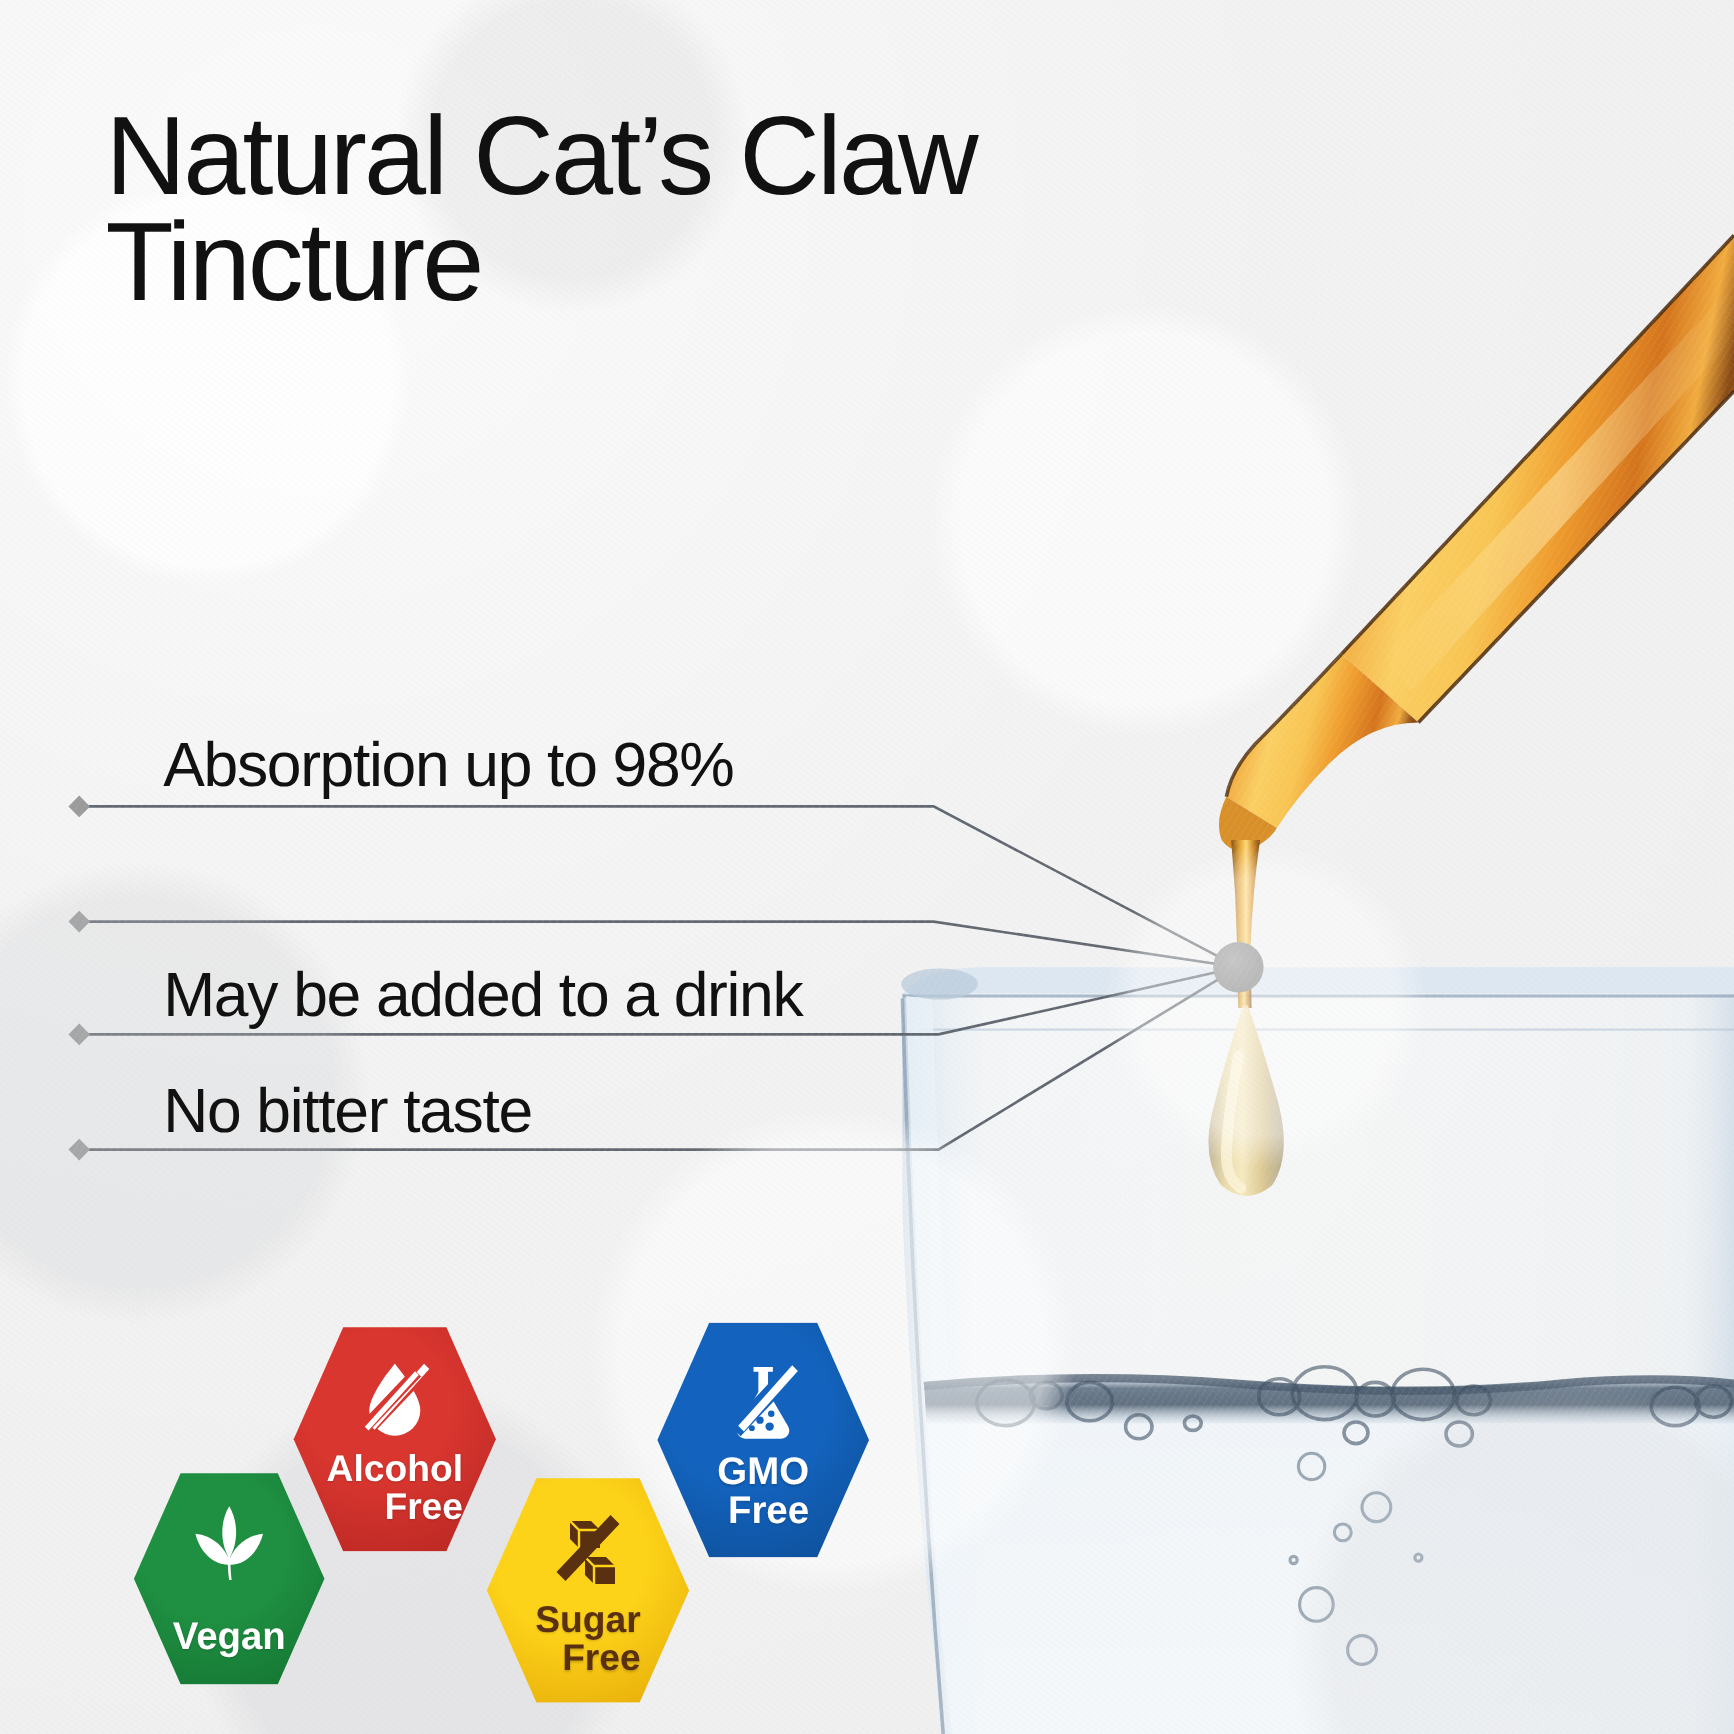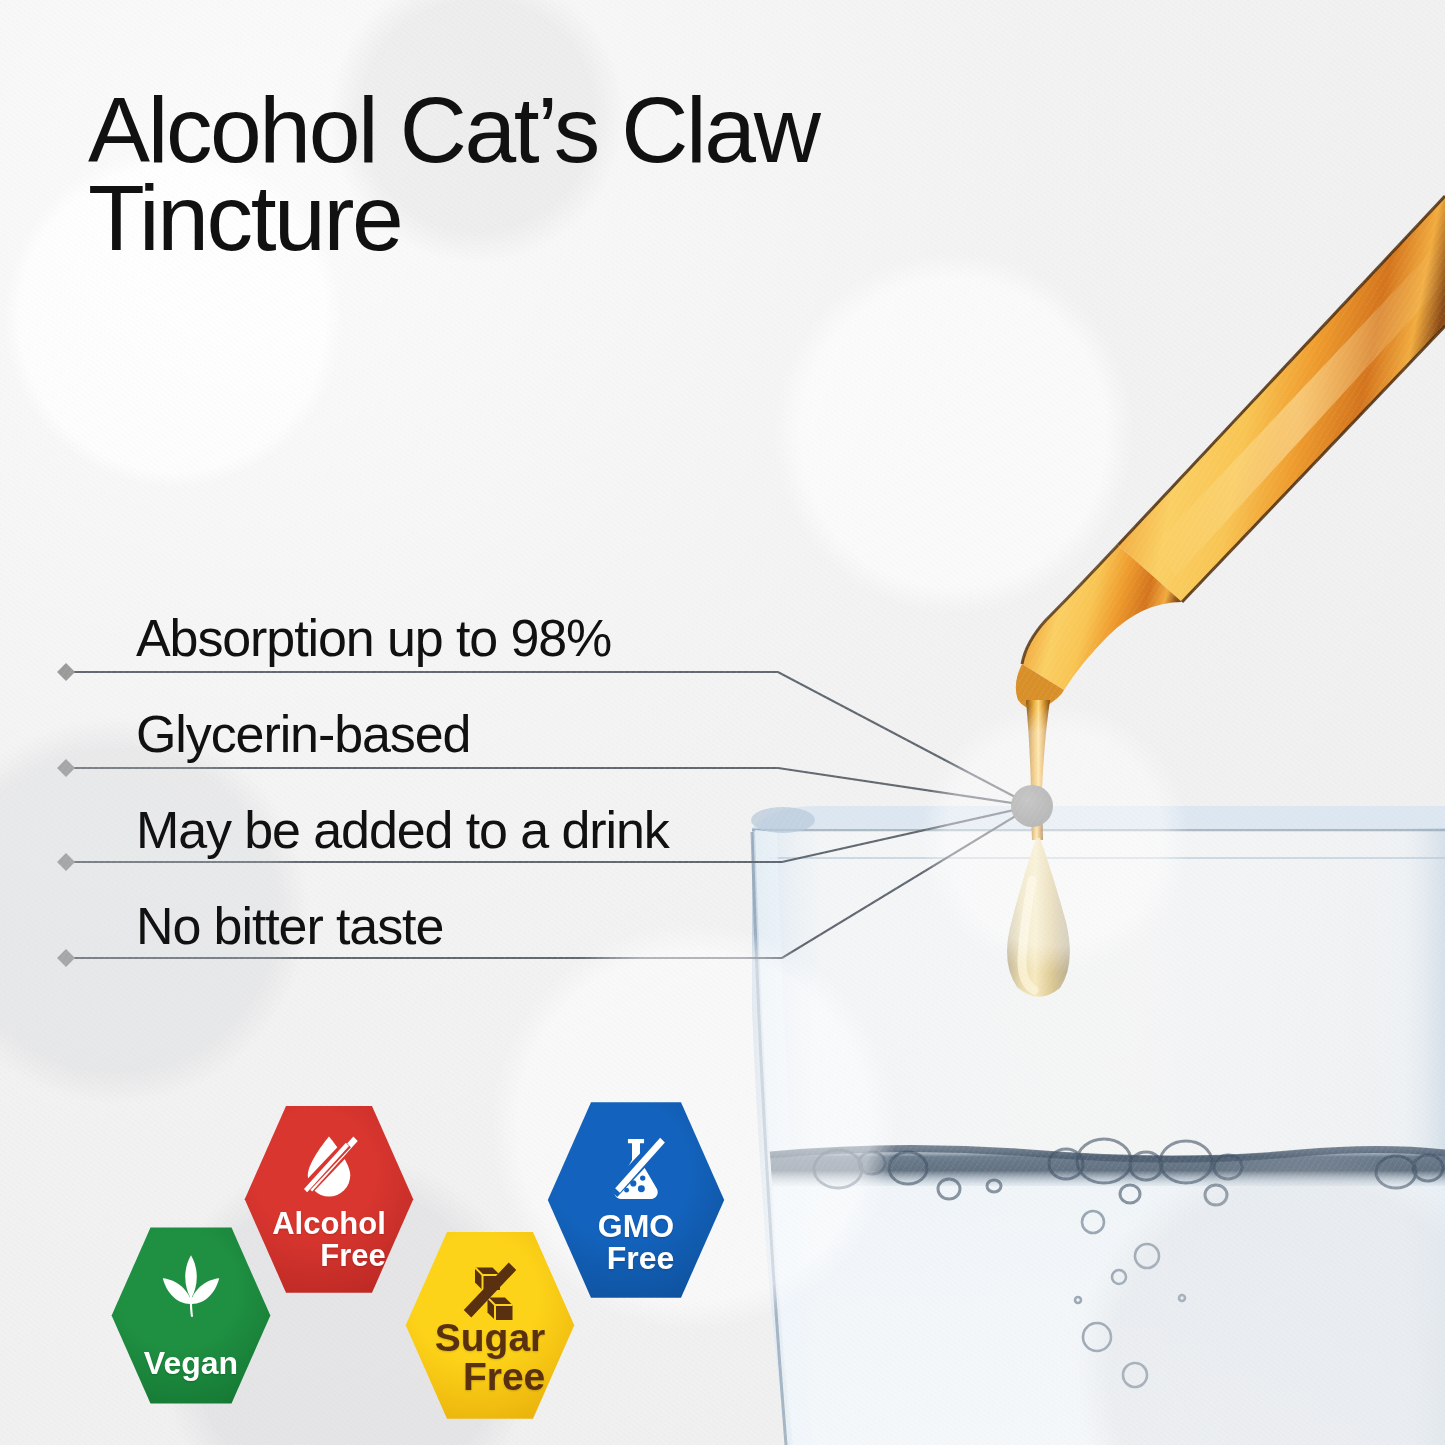--- a/index.html
+++ b/index.html
@@ -210,26 +210,25 @@
       <path d="M66,759 L75,768 L66,777 L57,768 Z"></path>
       <path d="M66,853 L75,862 L66,871 L57,862 Z"></path>
       <path d="M66,949 L75,958 L66,967 L57,958 Z"></path>
     </g>
     <circle cx="1032" cy="806" r="21" fill="url(#dotG)"></circle>
   </svg>
 
   <div class="tex"></div>
   <div class="grain"></div>
 
-  <div id="title">Alcohol Cat’s Claw
+  <div id="title">Natural Cat’s Claw
 Tincture</div>
 
 
   <div class="feat" style="top:612px">Absorption up to 98%</div>
-  <div class="feat" style="top:708px">Glycerin-based</div>
   <div class="feat" style="top:804px">May be added to a drink</div>
   <div class="feat" style="top:900px">No bitter taste</div>
 
   <div class="hex" id="hex-gmo" style="left: 546px; top: 1096px; width: 180px; height: 207.9px; background: radial-gradient(circle at 42% 36%, rgb(19, 99, 190) 0%, rgb(19, 99, 190) 38%, rgb(13, 76, 146) 100%); z-index: 10;">
     <div class="hexicon" style="top: 30.6px;">
       <svg width="86" height="86" viewBox="0 0 64 64">
         <path d="M26 9h12v3h-3v12.5l12.5 21.5a5 5 0 0 1-4.3 7.5H20.8a5 5 0 0 1-4.3-7.5L29 24.5V12h-3z" fill="#fff"></path>
         <circle cx="30" cy="42" r="2.3" fill="#1363be"></circle>
           <circle cx="37" cy="38" r="2" fill="#1363be"></circle>
         <circle cx="36" cy="46" r="2.6" fill="#1363be"></circle>
@@ -273,17 +272,17 @@
       <svg width="80" height="80" viewBox="0 0 64 64">
         <path d="M20 10 L34 10 L40 16 L40 28 L26 28 L20 22 Z" fill="#5a3110"></path>
         <path d="M20 10 L26 16 L40 16" fill="none" stroke="#fdd319" stroke-width="1.6"></path>
         <path d="M26 16 L26 28" fill="none" stroke="#fdd319" stroke-width="1.6"></path>
         <path d="M30 34 L44 34 L50 40 L50 52 L36 52 L30 46 Z" fill="#5a3110"></path>
         <path d="M30 34 L36 40 L50 40" fill="none" stroke="#fdd319" stroke-width="1.6"></path>
         <path d="M36 40 L36 52" fill="none" stroke="#fdd319" stroke-width="1.6"></path>
         <path d="M47 6 L53 12 L17 50 L11 44 Z" fill="#5a3110"></path>
       </svg>
     </div>
-    <div class="hexlabel" style="color: rgb(90, 49, 16); font-size: 39px; margin-bottom: 27.52px;">Sugar
+    <div class="hexlabel" style="color: rgb(90, 49, 16); font-size: 31px; margin-bottom: 27.52px;">Sugar
 Free</div>
   </div>
 
 </div>
 
 </body></html>

